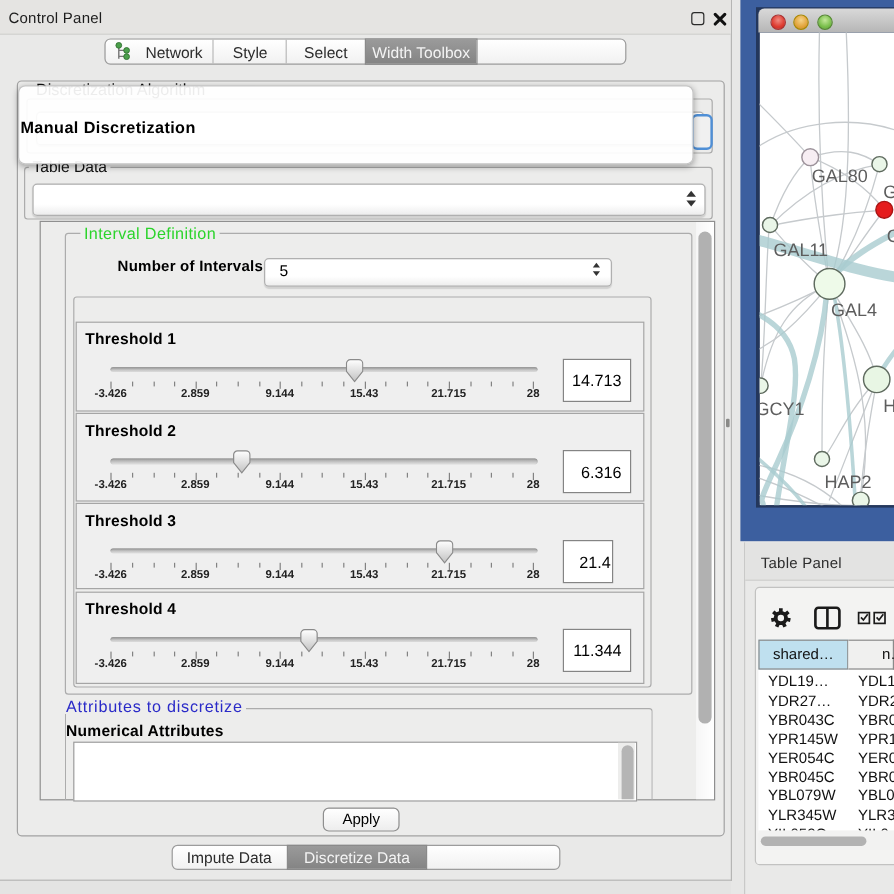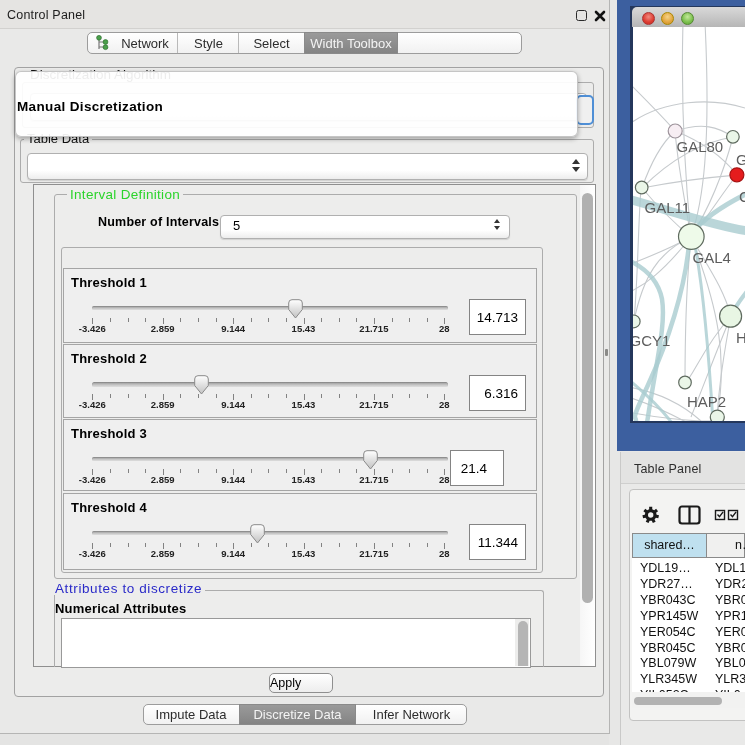--- a/index.html
+++ b/index.html
@@ -289,21 +289,21 @@
 <div class="tlab" style="left:380.3px;top:54px">28</div>
 <svg style="position:absolute;left:298.9px;top:30px" width="15" height="20" viewBox="0 0 15 20">
         <defs>
           <linearGradient id="thg2" x1="0" y1="0" x2="0" y2="1">
             <stop offset="0" stop-color="#ffffff"></stop>
             <stop offset="1" stop-color="#c2c2c2"></stop>
           </linearGradient>
         </defs>
         <path d="M4,0.7 h7 a3.3,3.3 0 0 1 3.3,3.3 v6.5 L7.5,19 L0.7,10.5 v-6.5 A3.3,3.3 0 0 1 4,0.7 z" fill="url(#thg2)" stroke="#8a8a8a" stroke-width="1"></path>
       </svg>
-<div class="vbox" style="left:386px;top:30px;width:54px;height:36px;line-height:36px;padding-right:16px;box-sizing:border-box">21.4</div>
+<div class="vbox" style="left:405px;top:30px;width:42px;height:36px;line-height:36px;padding-right:1px;box-sizing:border-box">21.4</div>
 </div>
 <div class="thbox" style="top:492.5px;height:75px">
 <div class="thtitle">Threshold 4</div>
 <div class="track" style="left:27.5px;top:37px"></div>
 <div class="tick" style="left:28.3px;top:49px;height:6px"></div>
 <div class="tick" style="left:45.9px;top:49px;height:4px"></div>
 <div class="tick" style="left:63.5px;top:49px;height:4px"></div>
 <div class="tick" style="left:81.1px;top:49px;height:4px"></div>
 <div class="tick" style="left:98.7px;top:49px;height:6px"></div>
 <div class="tick" style="left:116.3px;top:49px;height:4px"></div>
@@ -340,25 +340,24 @@
 <div class="vbox" style="left:405px;top:30px;width:57px;height:36px;line-height:36px;padding-right:7px;box-sizing:border-box">11.344</div>
 </div>
 
 <div class="fs" style="left:54px;top:590px;width:488px;height:76px;border-bottom:none;border-radius:3px 3px 0 0"></div>
 <div class="fslbl" style="left:52px;top:583px;font-size:13.5px;color:#2a2ac8;background:#ededec;letter-spacing:0.6px">Attributes to discretize</div>
 <div class="a bold" style="left:55px;top:601px;font-size:13px;color:#000;letter-spacing:0.2px">Numerical Attributes</div>
 <div class="a" style="left:61px;top:618px;width:468px;height:48px;background:#fff;border:1px solid #999"></div>
 <div class="a" style="left:515px;top:619px;width:14px;height:47px;background:#ededec"></div>
 <div class="a" style="left:518px;top:621px;width:10px;height:45px;border-radius:5px 5px 0 0;background:#b5b5b5"></div>
 
-<div class="a" style="left:269px;top:673px;width:64px;height:20px;background:linear-gradient(#ffffff,#ededed);border:1px solid #8f8f8f;border-radius:5px;box-sizing:border-box;text-align:left;font-size:12.5px;color:#000;line-height:18px">Apply</div>
+<div class="a" style="left:269px;top:673px;width:64px;height:20px;background:linear-gradient(#ffffff,#ededed);border:1px solid #8f8f8f;border-radius:5px;box-sizing:border-box;text-align:center;font-size:12.5px;color:#000;line-height:18px">Apply</div>
 
 <div class="a" style="left:143px;top:704px;width:324px;height:21px;background:linear-gradient(#ffffff,#f1f1f1);border:1px solid #9c9c9c;border-radius:5px;box-sizing:border-box"></div>
 <div class="a" style="left:239px;top:704px;width:117px;height:21px;background:linear-gradient(#9a9a9a,#848484);border:1px solid #8a8a8a;box-sizing:border-box"></div>
 <div class="tseg" style="left:143px;width:96px;top:704px;height:21px;font-size:13px">Impute Data</div>
 <div class="tseg" style="left:239px;width:117px;top:704px;height:21px;font-size:13px;color:#f4f4f4">Discretize Data</div>
-<div class="tseg" style="left:356px;width:111px;top:704px;height:21px;font-size:13px">Infer Network</div>
 
 <div class="a" style="left:605px;top:349px;width:3px;height:7px;background:#8a8a88;border-radius:1px"></div>
 
 <div class="a" style="left:15px;top:71px;width:563px;height:66px;background:rgba(255,255,255,0.92);border:1px solid rgba(150,150,150,0.55);border-radius:6px;box-shadow:0 2px 5px rgba(0,0,0,0.32);box-sizing:border-box"></div>
 <div class="a bold" style="left:17px;top:98.5px;font-size:13.5px;color:#000;letter-spacing:0.35px">Manual Discretization</div>
 
 </div>
 </body></html>

